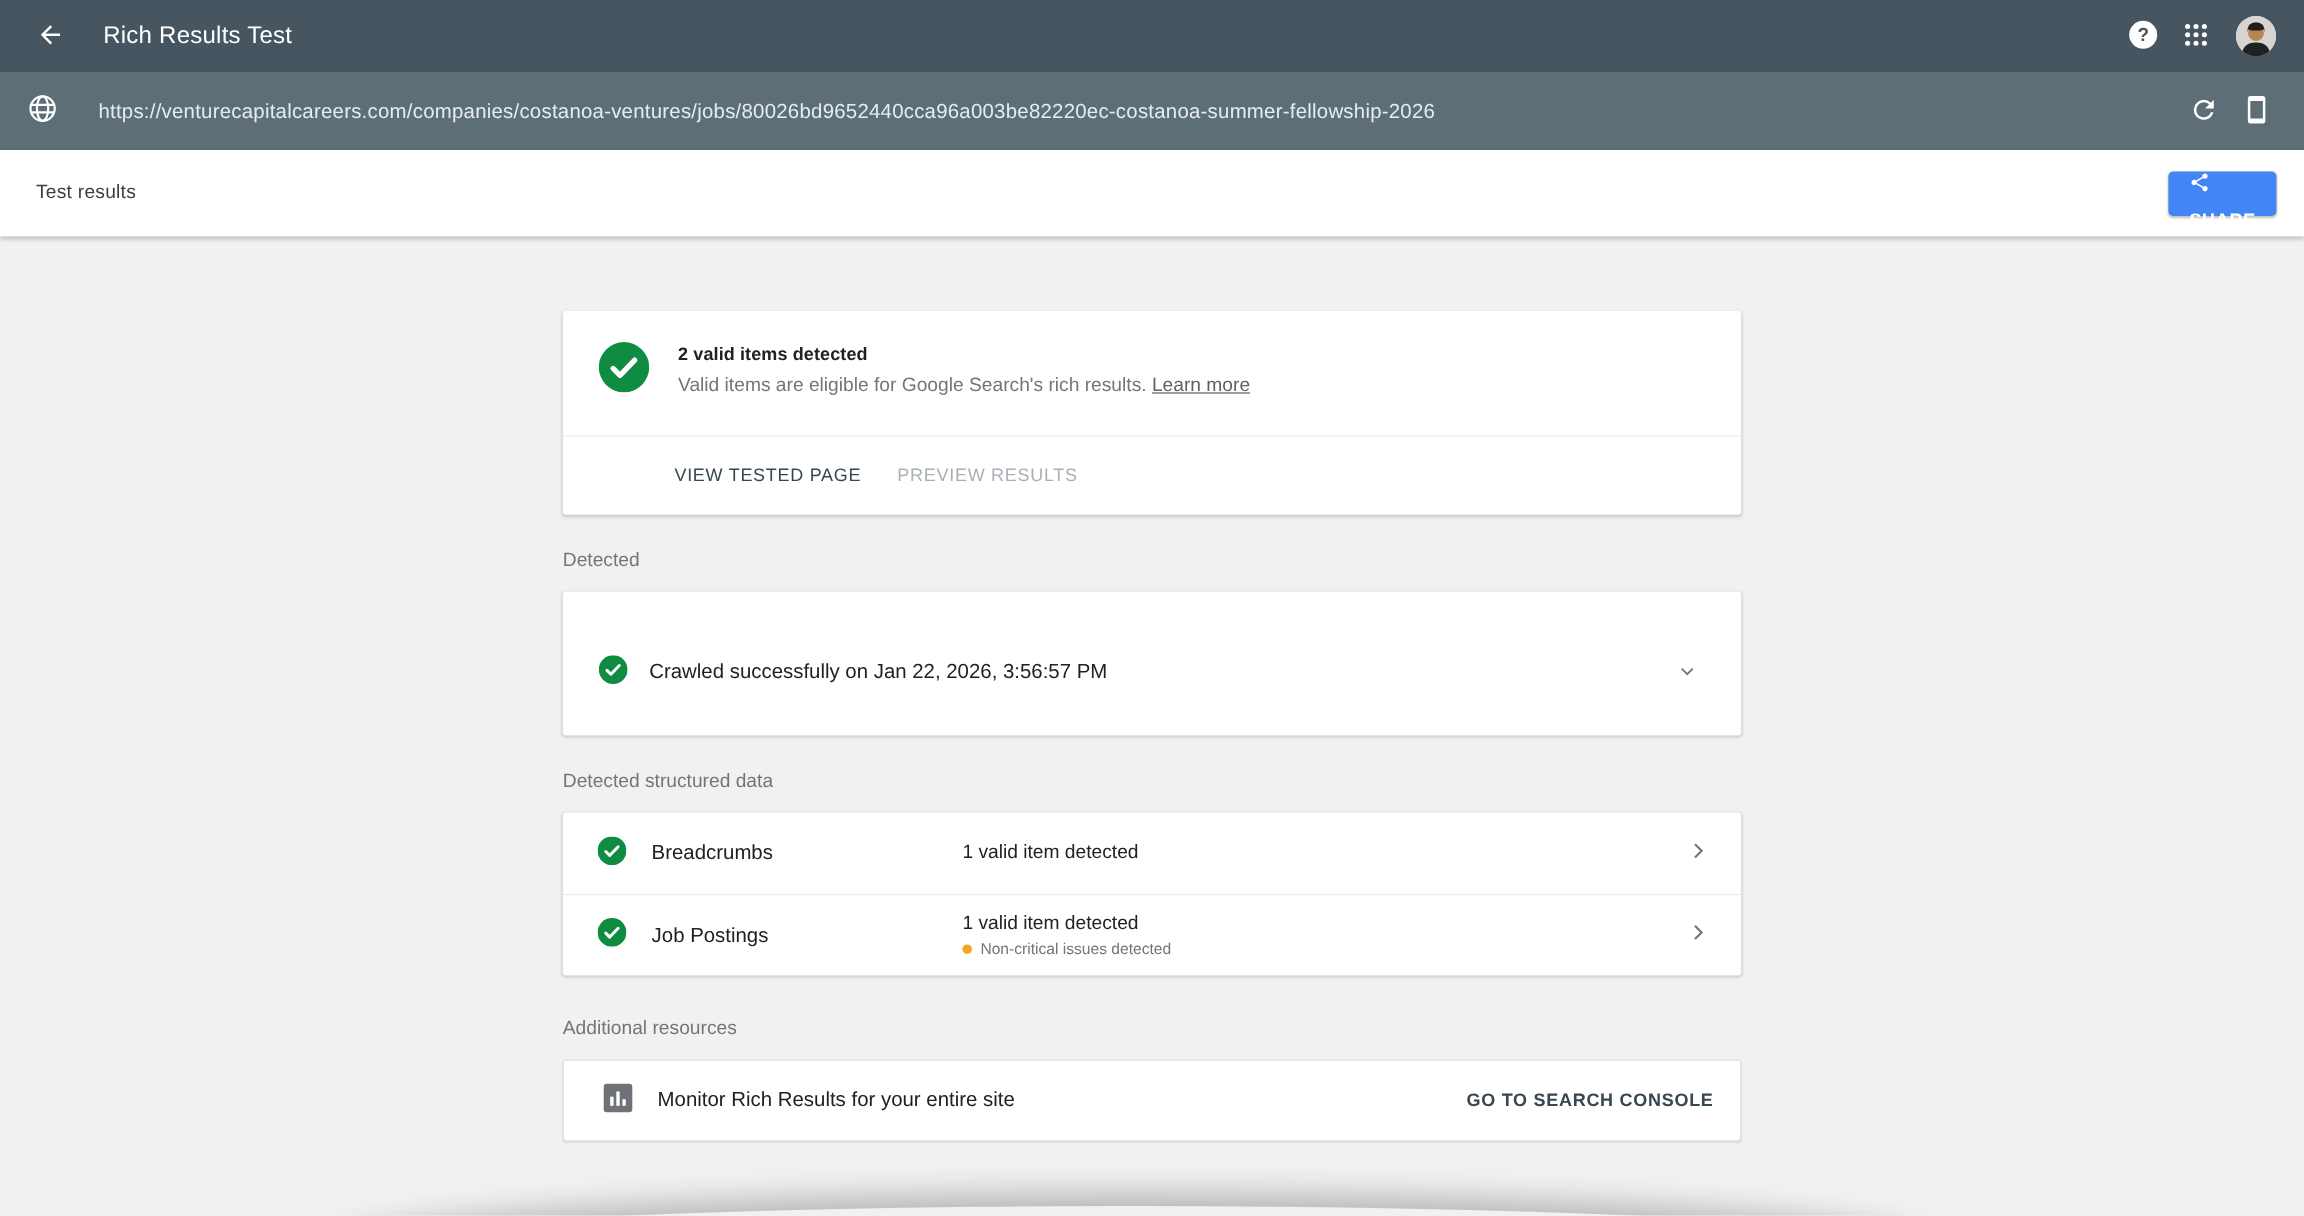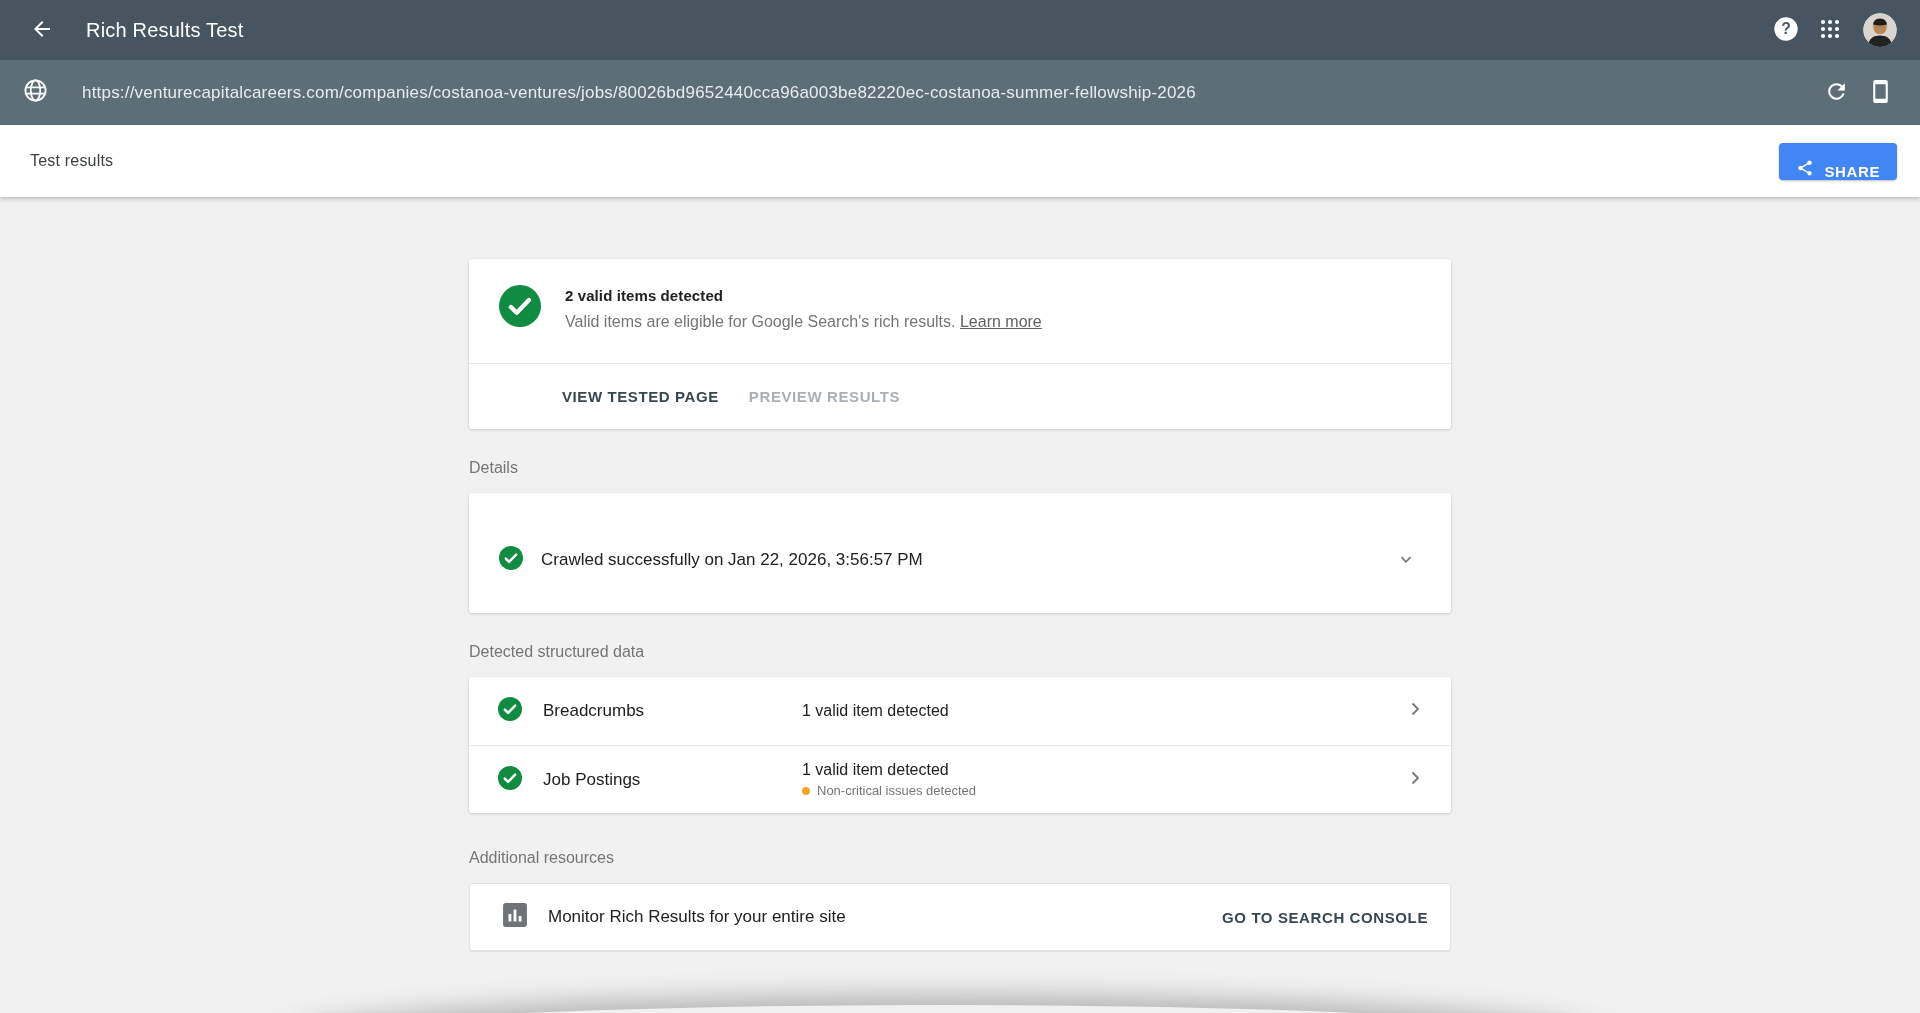--- a/index.html
+++ b/index.html
@@ -47,44 +47,45 @@
   .resultsbar{
     height:72px;background:#fff;
     display:flex;align-items:center;padding:0 23px 0 30px;
     box-shadow:0 2px 4px rgba(0,0,0,.22);
     position:relative;z-index:5;
   }
   .page-title{font-size:16px;font-weight:500;color:#3c4043;letter-spacing:.2px;}
   .share-btn{
     margin-left:auto;background:var(--accent-blue);color:#fff;
     height:37px;padding:0 17px;border-radius:4px;cursor:pointer;
-    display:flex;align-items:flex-end;gap:10px;
+    display:flex;align-items:flex-start;gap:10px;
     font-size:15px;font-weight:700;letter-spacing:.6px;
     box-shadow:0 1px 2px rgba(0,0,0,.25);
+    flex-direction:column;
   }
 
   
   .content{width:982px;margin:62px auto 0;}
   .card{
     background:#fff;border-radius:3px;
     box-shadow:0 1px 3px rgba(0,0,0,.18);
   }
 
   
   .summary-top{display:flex;align-items:flex-start;padding:26px 30px 0;height:104px;}
   .summary-text{margin-left:24px;padding-top:2px;}
   .summary-title{font-size:15px;font-weight:700;color:#212121;letter-spacing:.1px;}
   .summary-subtitle{font-size:16px;color:#757575;margin-top:9px;}
   .learn-more{color:#616161;text-decoration:underline;cursor:pointer;}
   .summary-actions{
     border-top:1px solid #e9e9e9;height:66px;
     display:flex;align-items:center;padding-left:93px;gap:30px;
   }
   .text-btn{
-    font-size:15px;font-weight:700;letter-spacing:.6px;
+    font-size:15px;font-weight:400;letter-spacing:.6px;
     color:var(--action-slate);cursor:pointer;padding:8px 0;
   }
   .text-btn.disabled{color:#a9b0b5;cursor:default;}
 
   
   .section-label{font-size:16px;color:#757575;margin:30px 0 16px;}
   .section-label.resources{margin-top:36px;}
 
   
   .crawl-card{height:120px;padding:30px 30px 0;}
@@ -235,21 +236,21 @@
           <a class="learn-more">Learn more</a>
         </p>
       </div>
     </div>
     <div class="summary-actions">
       <button class="text-btn">VIEW TESTED PAGE</button>
       <button class="text-btn disabled">PREVIEW RESULTS</button>
     </div>
   </section>
 
-  <div class="section-label">Details</div>
+  <div class="section-label">Detected</div>
   <section class="card crawl-card">
     <div class="crawl-row">
       <span>
         <svg width="24" height="24" viewBox="0 0 24 24">
           <circle cx="12" cy="12" r="12" fill="#0f8b42"></circle>
           <path d="M6.8 12.6l3.3 3.3 7-7.3" stroke="#fff" stroke-width="2.5" fill="none" stroke-linecap="round" stroke-linejoin="round"></path>
         </svg>
       </span>
       <div class="crawl-status">Crawled successfully on Jan 22, 2026, 3:56:57 PM</div>
       <button class="expand-btn">

